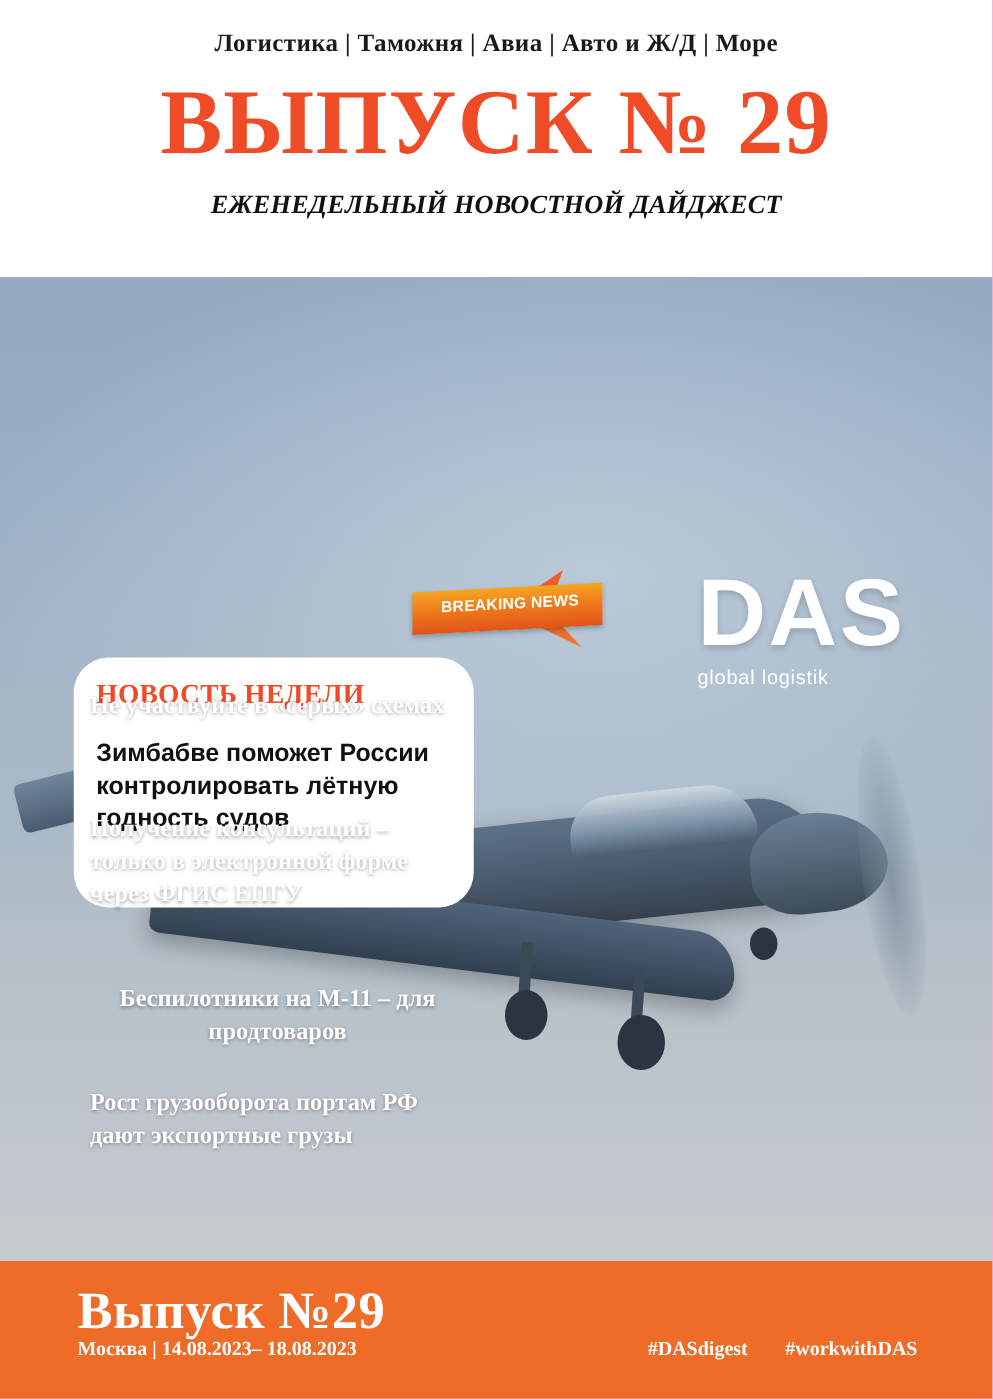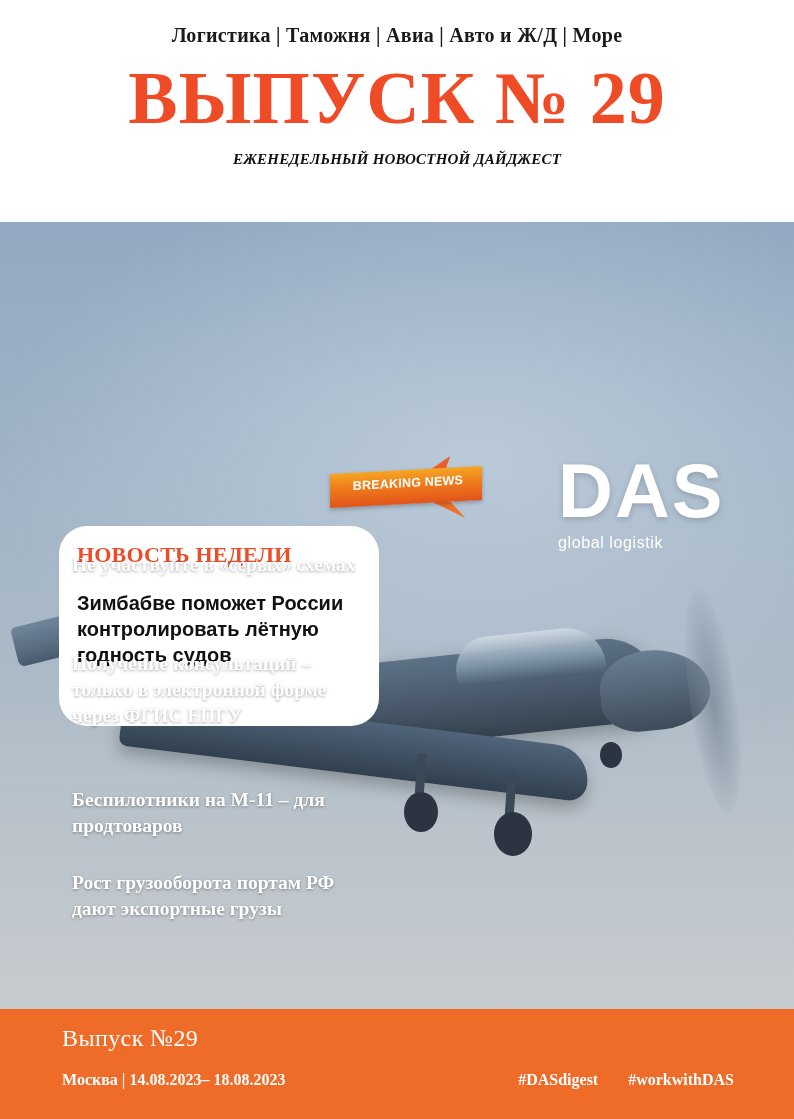--- a/index.html
+++ b/index.html
@@ -42,21 +42,21 @@
     font-size: 74px;
     line-height: 78px;
     color: #ef4b26;
     letter-spacing: 1px;
   }
   .subtitle {
     margin-top: 14px;
     font-family: "Liberation Serif", serif;
     font-style: italic;
     font-weight: bold;
-    font-size: 15px;
+    font-size: 21px;
     color: #111111;
     letter-spacing: 0.2px;
   }
 
   
   .hero {
     position: absolute;
     left: 0; top: 222px;
     width: 794px;
     height: 787px;
@@ -274,37 +274,37 @@
     width: 300px;
     font-family: "Liberation Serif", serif;
     font-weight: bold;
     font-size: 19.5px;
     line-height: 26px;
     color: #ffffff;
     text-shadow: 0 1px 3px rgba(0,0,0,0.35);
   }
   .hl1 { top: 330px; }
   .hl2 { top: 429px; }
-  .hl3 { top: 565px; }
+  .hl3 { top: 565px; text-align: center; }
   .hl4 { top: 648px; }
 
   
   .footer {
     position: absolute;
     left: 0; top: 1009px;
     width: 794px; height: 110px;
     background: #ef6b28;
     color: #ffffff;
   }
   .footer .issue {
     position: absolute;
     left: 62px; top: 16px;
     font-family: "Liberation Serif", serif;
-    font-weight: normal;
-    font-size: 24px;
+    font-weight: bold;
+    font-size: 42px;
     letter-spacing: 0.4px;
     text-align: right;
   }
   .footer .dates {
     position: absolute;
     left: 62px; top: 62px;
     font-family: "Liberation Serif", serif;
     font-weight: bold;
     font-size: 16px;
   }

